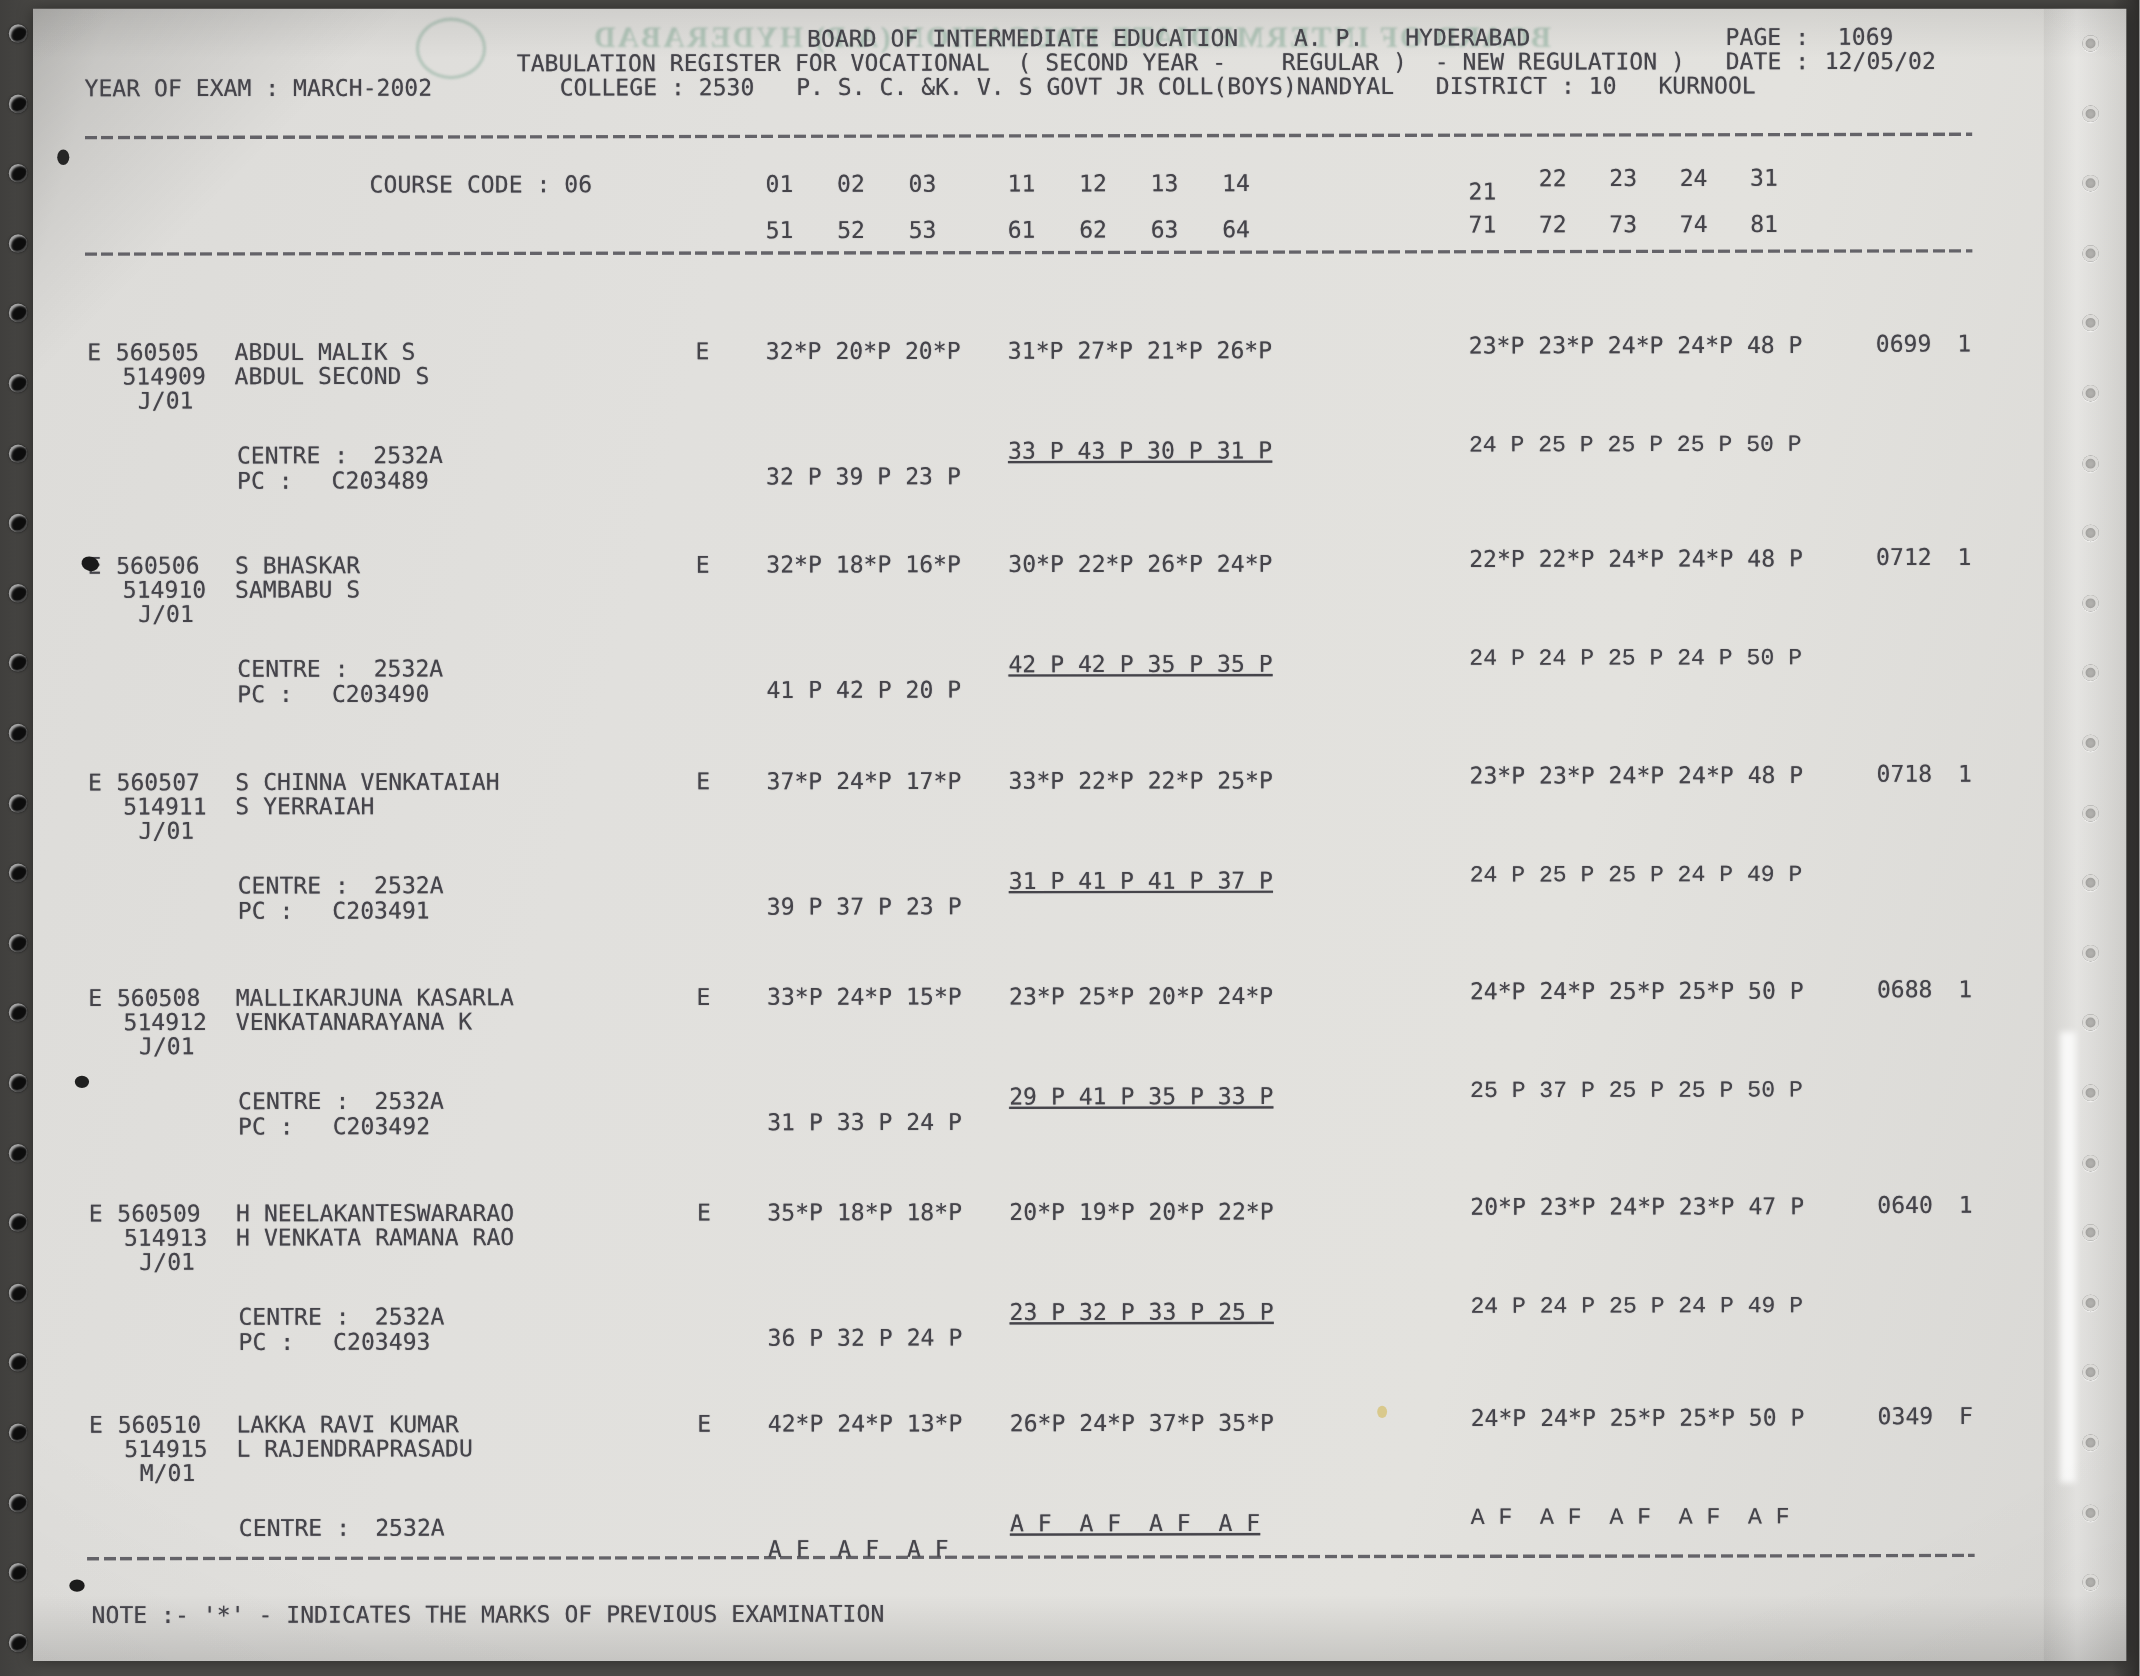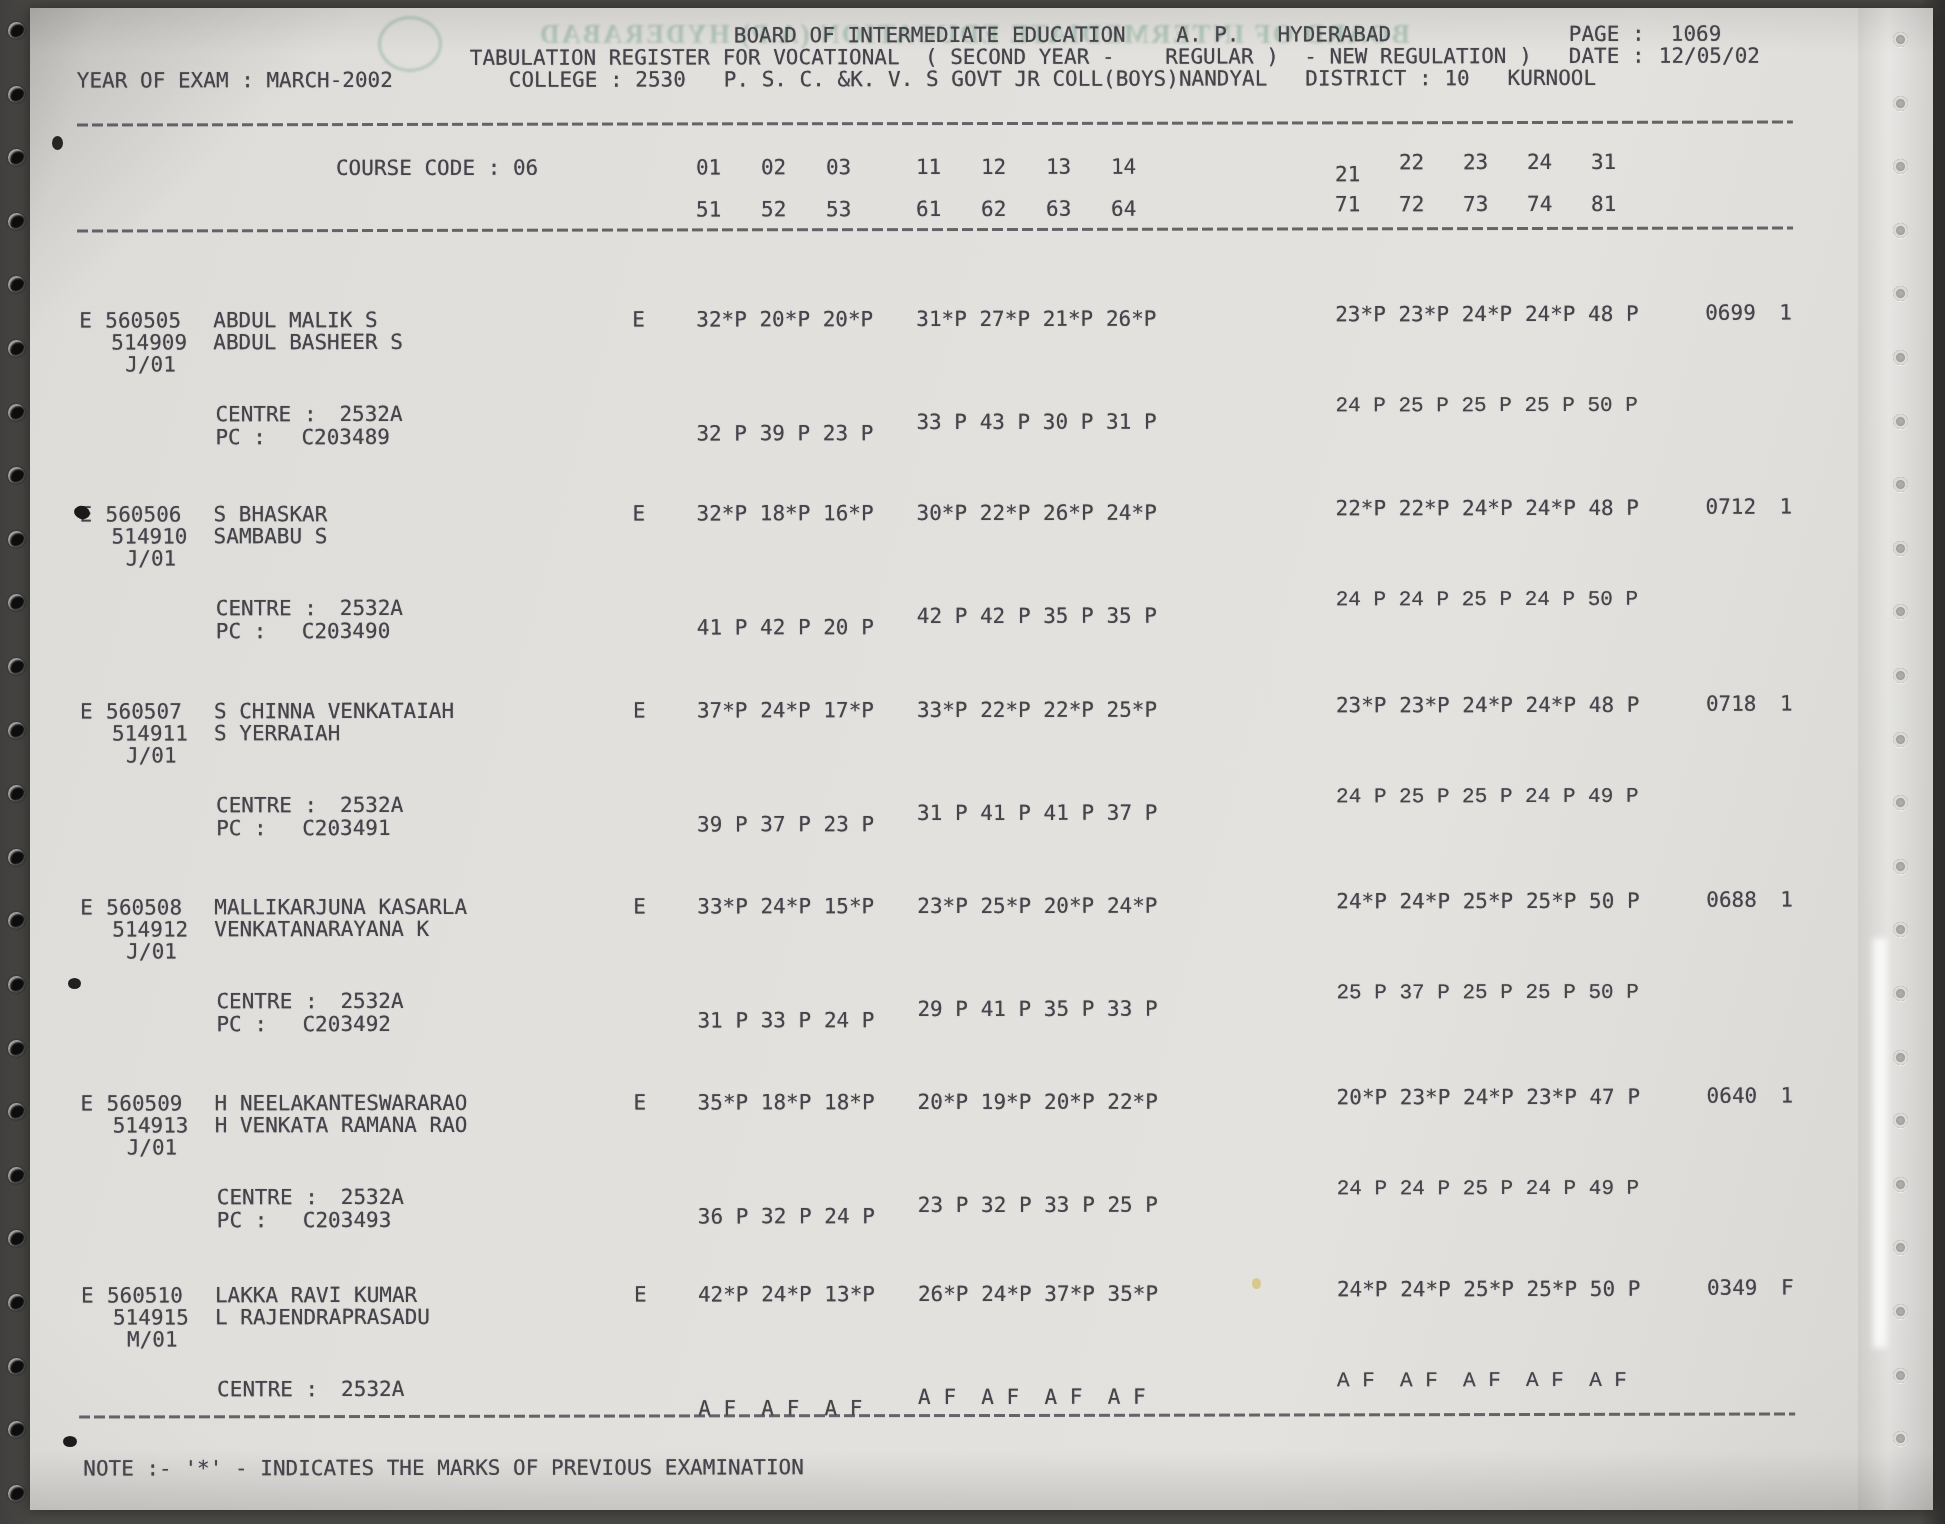--- a/index.html
+++ b/index.html
@@ -68,21 +68,21 @@
   .c-tt{left:1706px;top:-5px;}
   .c-rs{left:1780px;top:-5px;}
   .r2a{left:112px;top:22px;}
   .r2b{left:214px;top:22px;}
   .r3{left:126px;top:44px;}
   .c-cl{left:216px;top:94px;}
   .c-cv{left:340px;top:94px;}
   .c-pl{left:216px;top:117px;}
   .c-pv{left:302px;top:117px;}
   .c-h1{left:697px;top:91px;margin-top:23px;}
-  .c-h2{left:917px;top:103px;}
+  .c-h2{left:917px;top:91px;text-decoration:underline;}
   .c-h3{left:1336px;top:88px;font-family:Liberation Mono, monospace;}
   .k0{left:697px}.k1{left:762px}.k2{left:827px}
   .k3{left:917px}.k4{left:982px}.k5{left:1047px}.k6{left:1112px}
   .k7{left:1336px}.k8{left:1400px}.k9{left:1464px}.k10{left:1528px}.k11{left:1592px}
   .speck{position:absolute;border-radius:50%;}
 </style>
 </head>
 <body>
 
 <div id="paper">
@@ -137,21 +137,21 @@
     <span class="f c-mk">E</span>
     <span class="f c-rn">560505</span>
     <span class="f c-nm">ABDUL MALIK S</span>
     <span class="f c-md">E</span>
     <span class="f c-g1">32*P 20*P 20*P</span>
     <span class="f c-g2">31*P 27*P 21*P 26*P</span>
     <span class="f c-g3">23*P 23*P 24*P 24*P 48 P</span>
     <span class="f c-tt">0699</span>
     <span class="f c-rs">1</span>
     <span class="f r2a">514909</span>
-    <span class="f r2b">ABDUL BASHEER S</span>
+    <span class="f r2b">ABDUL SECOND S</span>
     <span class="f r3">J/01</span>
     <span class="f c-cl">CENTRE :</span>
     <span class="f c-cv">2532A</span>
     <span class="f c-pl">PC :</span>
     <span class="f c-pv">C203489</span>
     <span class="f c-h1">32 P 39 P 23 P</span>
     <span class="f c-h2">33 P 43 P 30 P 31 P</span>
     <span class="f c-h3">24 P 25 P 25 P 25 P 50 P</span>
   </div>
 

